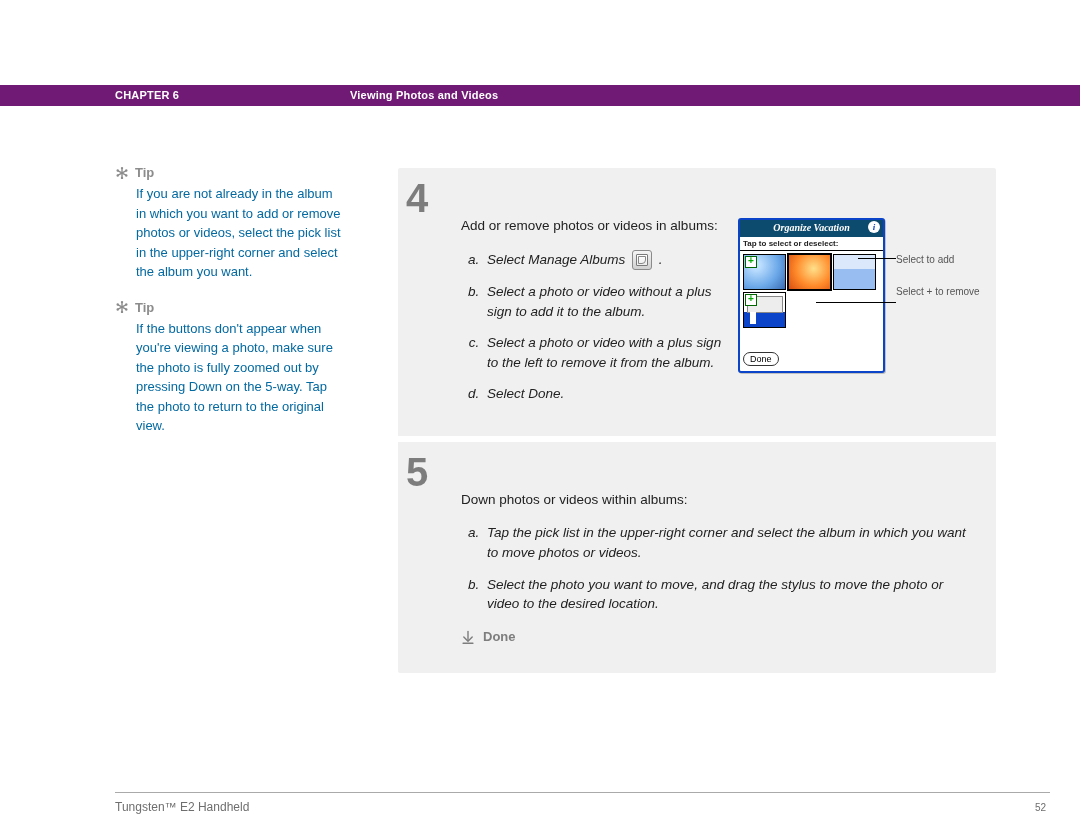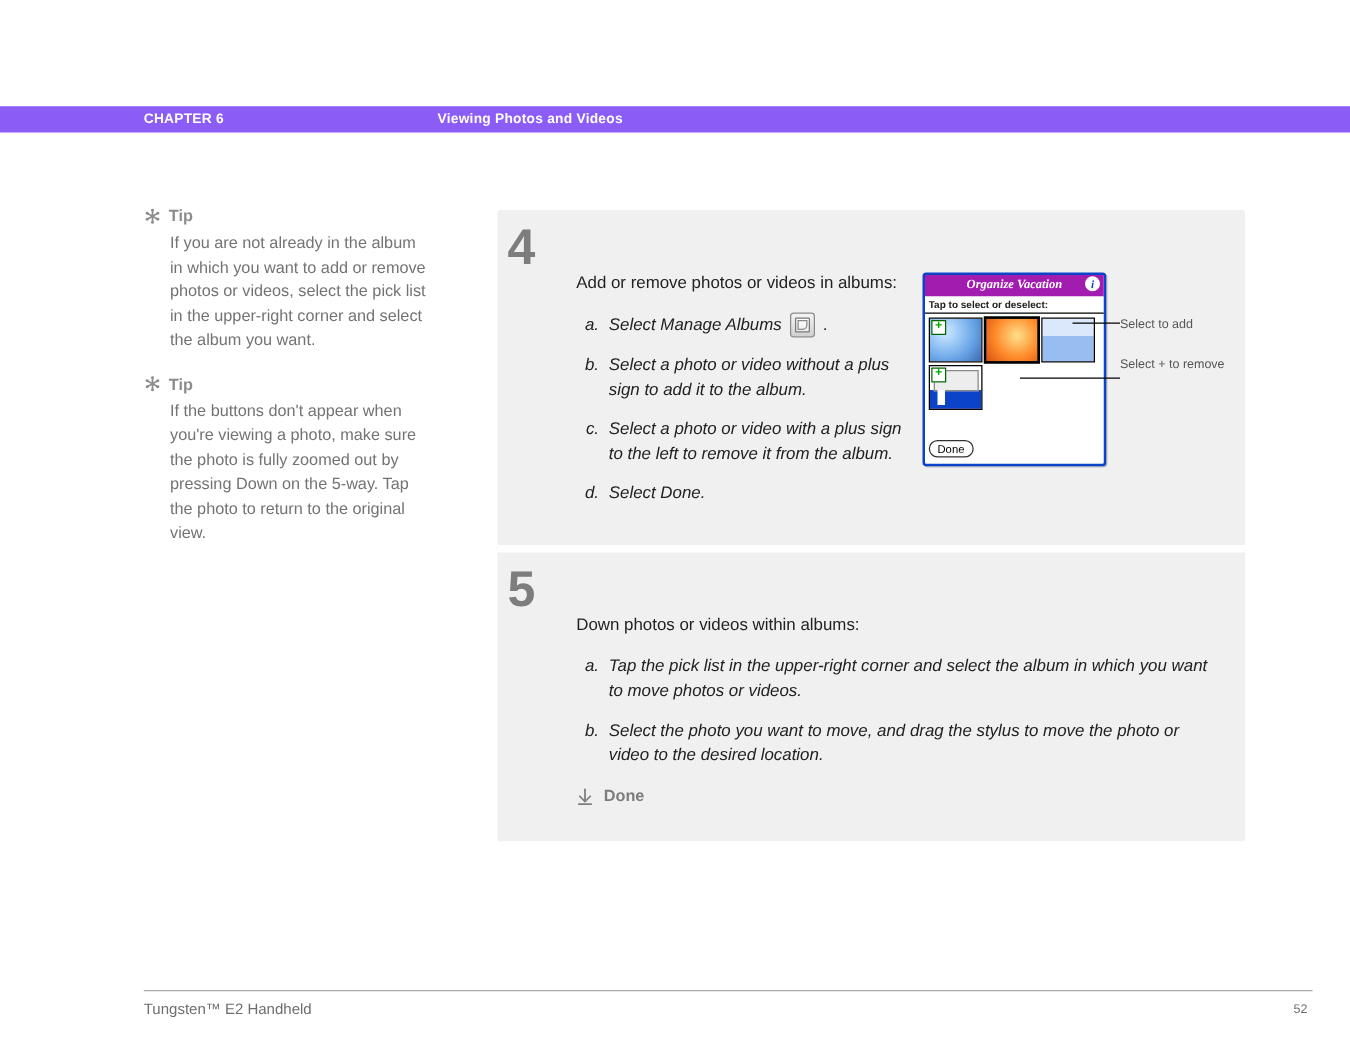--- a/index.html
+++ b/index.html
@@ -13,21 +13,21 @@
     color: #222;
     position: relative;
   }
 
   .header-bar {
     position: absolute;
     left: 0;
     right: 0;
     top: 85px;
     height: 21px;
-    background: #8b5cf6;
+    background: #701a75;
     color: #fff;
     font-size: 11px;
     font-weight: bold;
     letter-spacing: 0.2px;
   }
   .header-chapter {
     position: absolute;
     left: 115px;
     top: 4px;
   }
@@ -48,21 +48,21 @@
   .tip-head {
     display: flex;
     align-items: center;
     gap: 6px;
     color: #8c8c8c;
     font-weight: bold;
     font-size: 13px;
     margin-bottom: 4px;
   }
   .tip-body {
-    color: #737373;
+    color: #0369a1;
     font-size: 13px;
     line-height: 1.5;
     padding-left: 21px;
     width: 210px;
   }
   .star-icon {
     width: 14px;
     height: 14px;
     display: inline-block;
   }
@@ -146,21 +146,21 @@
 
   
   .palm {
     width: 143px;
     border: 2px solid #0b44c8;
     border-radius: 3px;
     box-shadow: 1px 1px 0 rgba(0,0,0,0.2);
     background:#fff;
   }
   .palm-title {
-    background:#a21caf; color:#fff;
+    background:#0c4a6e; color:#fff;
     font-family: "Comic Sans MS", "Lucida Handwriting", cursive;
     font-size: 10px; font-weight:bold; font-style:italic;
     padding: 1px 4px;
     position:relative;
     text-align:center;
   }
   .palm-info {
     position:absolute; right:3px; top:1px;
     width:12px; height:12px; border-radius:50%;
     background:#fff; color:#0b44c8;

